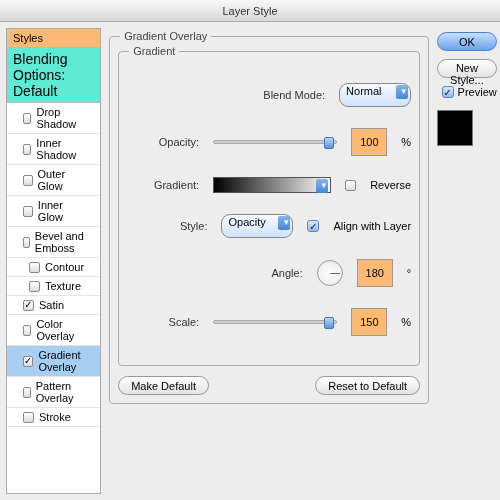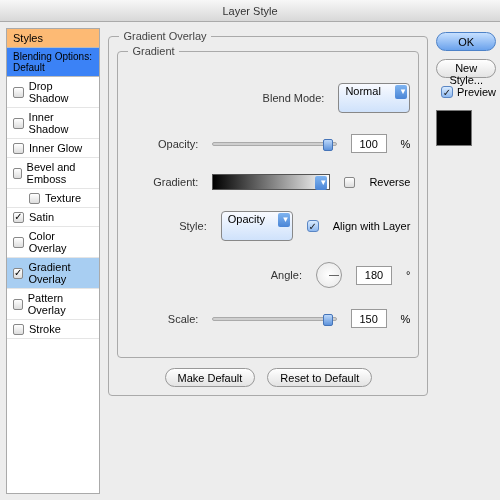--- a/index.html
+++ b/index.html
@@ -2,51 +2,51 @@
 <html><head>
 <meta charset="utf-8">
 <style>
 * { box-sizing: border-box; margin: 0; padding: 0; font-family: "Lucida Grande", Arial, sans-serif; font-size: 11px; }
 body { background: #ededed; width: 500px; height: 500px; overflow: hidden; }
 .dialog { width: 500px; height: 500px; background: #ededed; display: flex; flex-direction: column; }
 .titlebar { height: 22px; background: linear-gradient(#f7f7f7,#d8d8d8); border-bottom: 1px solid #aaa; text-align: center; line-height: 22px; font-size: 12px; color: #333; }
 .body { flex: 1; display: flex; padding: 6px 0 6px 6px; gap: 8px; }
 .sidebar { width: 130px; background: #fff; border: 1px solid #aaa; display: flex; flex-direction: column; }
 .sidebar-header { padding: 3px 6px; border-bottom: 1px solid #bbb; background: #fdba74; }
-.sidebar-sub { padding: 3px 6px; border-bottom: 1px solid #bbb; background: #3b82f6; font-size: 10px; }
-.style-row { display: flex; align-items: center; padding: 3px 6px; border-bottom: 1px solid #e5e5e5; gap: 5px; }
+.sidebar-sub { padding: 3px 6px; border-bottom: 1px solid #bbb; background: #5eead4; font-size: 14px; }
+.style-row { display: flex; align-items: center; padding: 3px 16px; border-bottom: 1px solid #e5e5e5; gap: 5px; }
 .style-row.indent { padding-left: 22px; }
 .style-row.selected { background: #a8cef2; }
 .chk { width: 11px; height: 11px; border: 1px solid #888; border-radius: 2px; background: linear-gradient(#fff,#ddd); display: inline-flex; align-items: center; justify-content: center; font-size: 9px; color: #000; }
 .chk.checked::after { content: "✓"; font-size: 10px; line-height: 1; }
 .center { flex: 1; position: relative; }
 .group { position: relative; border: 1px solid #aaa; border-radius: 4px; padding: 10px 8px 8px 8px; margin-top: 8px; background: #ededed; }
 .group > .legend { position: absolute; top: -7px; left: 10px; background: #ededed; padding: 0 4px; color: #444; }
 .inner-group { margin-top: 4px; }
 .row { display: flex; align-items: center; margin: 21px 0; gap: 14px; justify-content: flex-end; }
 .row .lbl { width: 72px; text-align: right; color: #333; }
-.select { appearance: none; border: 1px solid #888; border-radius: 4px; background: linear-gradient(#f8faff,#cfe2fb); padding: 1px 18px 1px 6px; height: 30px; position: relative; min-width: 72px; }
+.select { appearance: none; border: 1px solid #888; border-radius: 9px; background: linear-gradient(#f8faff,#cfe2fb); padding: 1px 18px 1px 6px; height: 24px; position: relative; min-width: 72px; }
 .sel-wrap { position: relative; display: inline-block; }
 .sel-wrap::after { content: ""; position: absolute; right: 3px; top: 2px; width: 12px; height: 14px; background: linear-gradient(#7fb4f0,#4a85d6); border-radius: 2px; pointer-events: none; }
 .sel-wrap::before { content: "▾"; position: absolute; right: 5px; top: 3px; font-size: 9px; color: #fff; z-index: 2; pointer-events: none; }
 .slider { flex: 1; height: 4px; background: #cfcfcf; border: 1px solid #aaa; border-radius: 2px; position: relative; min-width: 110px; max-width: 130px; }
 .slider .thumb { position: absolute; top: -4px; width: 10px; height: 12px; background: linear-gradient(#bcd8fb,#5e93db); border: 1px solid #4574b8; border-radius: 2px; }
-.numbox { width: 36px; height: 19px; border: 1px solid #999; background: #ffffff; text-align: center; }
+.numbox { width: 36px; height: 28px; border: 1px solid #999; background: #fdba74; text-align: center; }
 .grad-preview { width: 118px; height: 16px; border: 1px solid #555; background: linear-gradient(to right,#000,#fff); }
 .aqua-chk { width: 12px; height: 12px; border: 1px solid #5a86c4; border-radius: 3px; background: linear-gradient(#d9ebff,#8fb9f0); display: inline-flex; align-items: center; justify-content: center; }
 .aqua-chk.checked::after { content: "✓"; font-size: 10px; color: #1a1a1a; }
 .angle-wheel { width: 26px; height: 26px; border: 1px solid #999; border-radius: 50%; background: radial-gradient(#fff,#e6e6e6); position: relative; }
 .angle-wheel::after { content: ""; position: absolute; left: 50%; top: 50%; width: 10px; height: 1px; background: #666; transform-origin: left center; transform: rotate(0deg); }
 .btn { border: 1px solid #999; border-radius: 10px; background: linear-gradient(#fff,#e3e3e3); padding: 2px 12px; height: 19px; }
 .btn.primary { background: linear-gradient(#c7e0ff,#6aa2ec); border-color: #4d82c8; }
 .rightcol { width: 84px; display: flex; flex-direction: column; align-items: stretch; gap: 8px; padding-top: 4px; padding-right: 4px; }
 .rightcol .btn { width: 100%; text-align: center; }
 .swatch { width: 36px; height: 36px; border: 1px solid #777; background: #000; margin-top: 4px; }
 .preview-row { display: flex; align-items: center; gap: 4px; justify-content: flex-end; }
-.button-row { display: flex; gap: 12px; justify-content: center; margin-top: 10px; }
+.button-row { display: flex; gap: 12px; justify-content: space-between; margin-top: 10px; }
 </style>
 </head>
 <body>
 
 <div class="dialog">
   <div class="titlebar">
     <span>Layer Style</span>
   </div>
   <div class="body">
 
@@ -57,25 +57,33 @@
           <div class="style-row">
             <span class="chk"></span>
             <span>Drop Shadow</span>
           </div>
           <div class="style-row">
             <span class="chk"></span>
             <span>Inner Shadow</span>
           </div>
           <div class="style-row">
             <span class="chk"></span>
+            <span>Outer Glow</span>
+          </div>
+          <div class="style-row">
+            <span class="chk"></span>
             <span>Inner Glow</span>
           </div>
           <div class="style-row">
             <span class="chk"></span>
             <span>Bevel and Emboss</span>
+          </div>
+          <div class="style-row indent">
+            <span class="chk"></span>
+            <span>Contour</span>
           </div>
           <div class="style-row indent">
             <span class="chk"></span>
             <span>Texture</span>
           </div>
           <div class="style-row">
             <span class="chk checked"></span>
             <span>Satin</span>
           </div>
           <div class="style-row">

